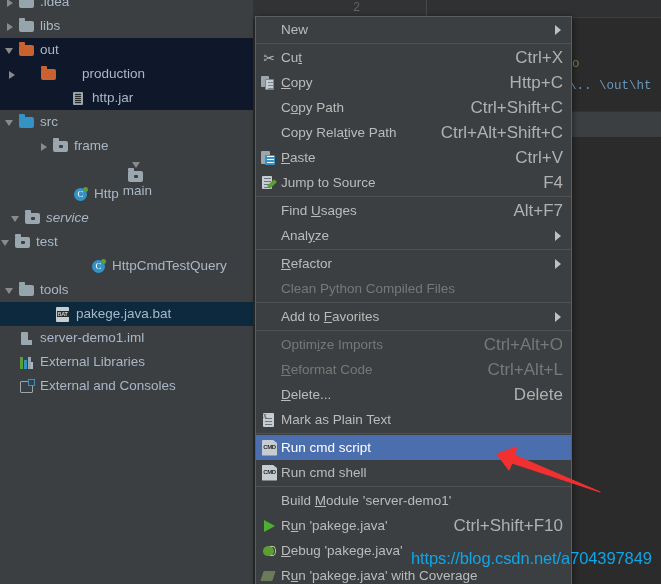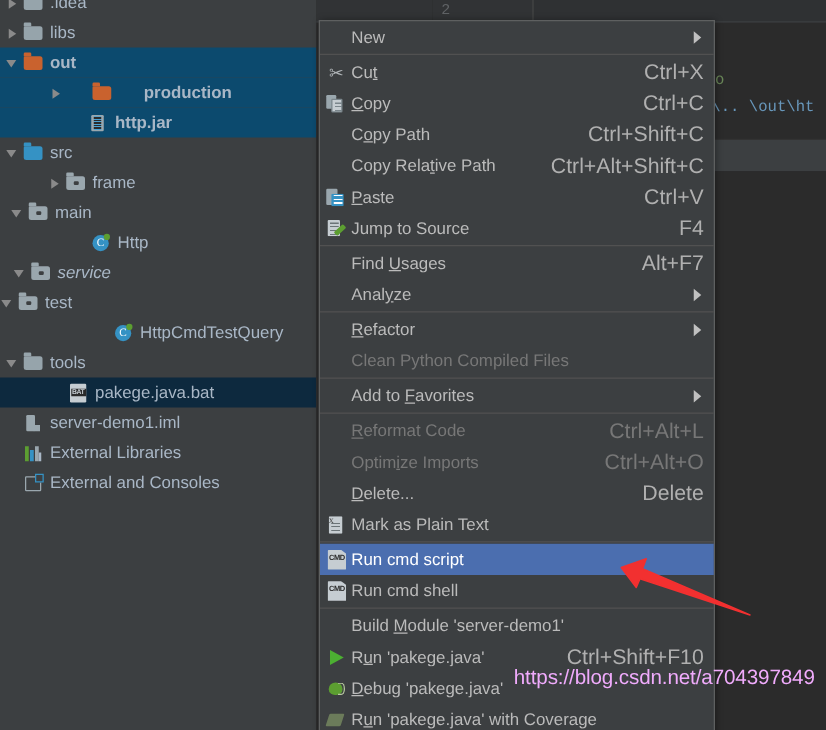--- a/index.html
+++ b/index.html
@@ -32,21 +32,21 @@
   }
   .tree-row {
     position: relative;
     height: 24px;
     display: flex;
     align-items: center;
     white-space: nowrap;
     font-size: 13.5px;
     color: #a9b7c6;
   }
-  .tree-row.shaded { background: #0c4a6e; font-weight: bold; }
+  .tree-row.shaded { background: #0f172a; }
   .tree-row.selected { background: #0d293e; }
   .arrow {
     width: 11px; height: 11px;
     margin-right: 3px;
     flex: 0 0 auto;
     position: relative;
   }
   .arrow.right::before {
     content: "";
     position: absolute;
@@ -508,23 +508,23 @@
   #red-arrow {
     position: absolute;
     left: 495px; top: 442px;
     width: 110px; height: 58px;
     pointer-events: none;
   }
 
   
   #watermark {
     position: absolute;
-    left: 411px; top: 533px;
+    left: 411px; top: 549px;
     font-size: 16.5px;
-    color: #f0abfc;
+    color: #0ea5e9;
     font-family: "Liberation Sans", sans-serif;
     letter-spacing: -0.1px;
     white-space: nowrap;
   }
 </style>
 </head>
 <body>
 
 <div id="root">
 
@@ -557,21 +557,21 @@
           </span>
           <span class="tlabel">libs</span>
         </div>
         <div class="tree-row shaded" style="padding-left: 4px;">
           <span class="arrow down"></span>
           <span class="ticon">
             <span class="folder orange"></span>
           </span>
           <span class="tlabel">out</span>
         </div>
-        <div class="tree-row shaded" style="padding-left: 39px; gap: 20px;">
+        <div class="tree-row shaded" style="padding-left: 6px; gap: 20px;">
           <span class="arrow right"></span>
           <span class="ticon">
             <span class="folder orange"></span>
           </span>
           <span class="tlabel">production</span>
         </div>
         <div class="tree-row shaded" style="padding-left: 56px;">
           <span class="arrow none"></span>
           <span class="ticon">
             <span class="jar"></span>
@@ -585,21 +585,21 @@
           </span>
           <span class="tlabel">src</span>
         </div>
         <div class="tree-row" style="padding-left: 38px;">
           <span class="arrow right"></span>
           <span class="ticon">
             <span class="folder src-pkg"></span>
           </span>
           <span class="tlabel">frame</span>
         </div>
-        <div class="tree-row" style="padding-left: 8px;">
+        <div class="tree-row" style="padding-left: 22px; flex-direction: column;">
           <span class="arrow down"></span>
           <span class="ticon">
             <span class="folder src-pkg"></span>
           </span>
           <span class="tlabel">main</span>
         </div>
         <div class="tree-row" style="padding-left: 58px;">
           <span class="arrow none"></span>
           <span class="ticon">
             <span class="jclass">C</span>
@@ -682,21 +682,21 @@
           <span class="ic-cut">✂</span>
         </span>
         <span class="menu-label">Cu<u>t</u></span>
         <span class="menu-shortcut">Ctrl+X</span>
       </div>
       <div class="menu-item">
         <span class="menu-icon">
           <span class="ic-copy"></span>
         </span>
         <span class="menu-label"><u>C</u>opy</span>
-        <span class="menu-shortcut">Ctrl+C</span>
+        <span class="menu-shortcut">Http+C</span>
       </div>
       <div class="menu-item">
         <span class="menu-icon"></span>
         <span class="menu-label">C<u>o</u>py Path</span>
         <span class="menu-shortcut">Ctrl+Shift+C</span>
       </div>
       <div class="menu-item">
         <span class="menu-icon"></span>
         <span class="menu-label">Copy Rela<u>t</u>ive Path</span>
         <span class="menu-shortcut">Ctrl+Alt+Shift+C</span>
@@ -738,27 +738,27 @@
       </div>
       <div class="menu-sep"></div>
       <div class="menu-item">
         <span class="menu-icon"></span>
         <span class="menu-label">Add to <u>F</u>avorites</span>
         <span class="submenu-arrow"></span>
       </div>
       <div class="menu-sep"></div>
       <div class="menu-item disabled">
         <span class="menu-icon"></span>
+        <span class="menu-label">Optim<u>i</u>ze Imports</span>
+        <span class="menu-shortcut">Ctrl+Alt+O</span>
+      </div>
+      <div class="menu-item disabled">
+        <span class="menu-icon"></span>
         <span class="menu-label"><u>R</u>eformat Code</span>
         <span class="menu-shortcut">Ctrl+Alt+L</span>
-      </div>
-      <div class="menu-item disabled">
-        <span class="menu-icon"></span>
-        <span class="menu-label">Optim<u>i</u>ze Imports</span>
-        <span class="menu-shortcut">Ctrl+Alt+O</span>
       </div>
       <div class="menu-item">
         <span class="menu-icon"></span>
         <span class="menu-label"><u>D</u>elete...</span>
         <span class="menu-shortcut">Delete</span>
       </div>
       <div class="menu-item">
         <span class="menu-icon">
           <span class="ic-plain"></span>
         </span>

